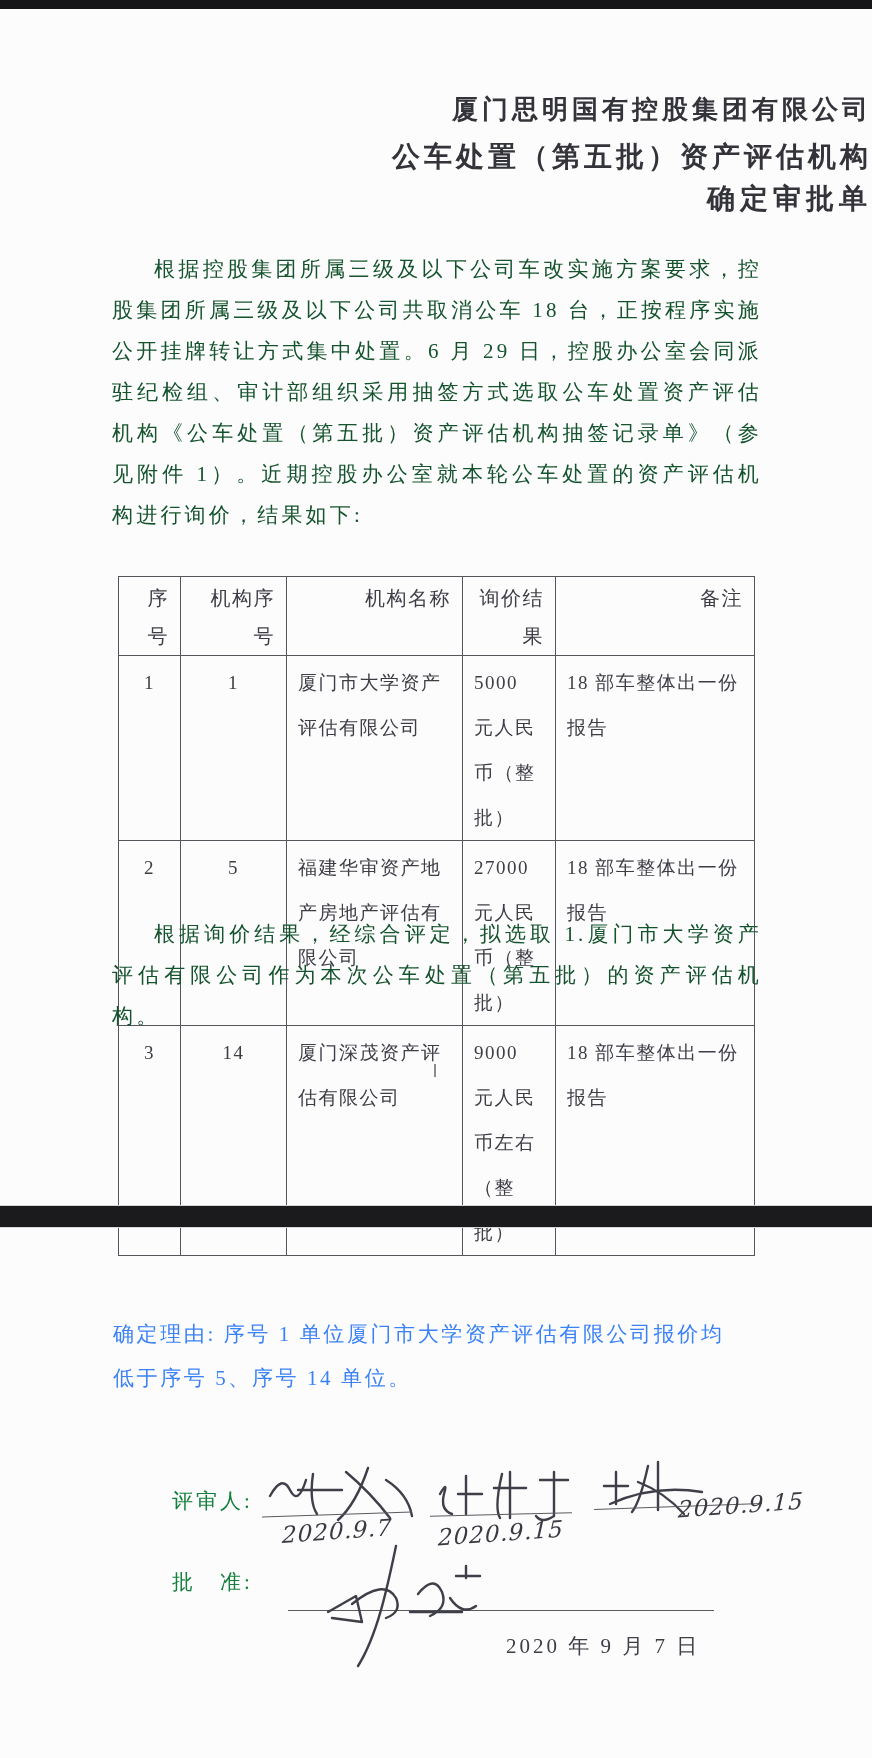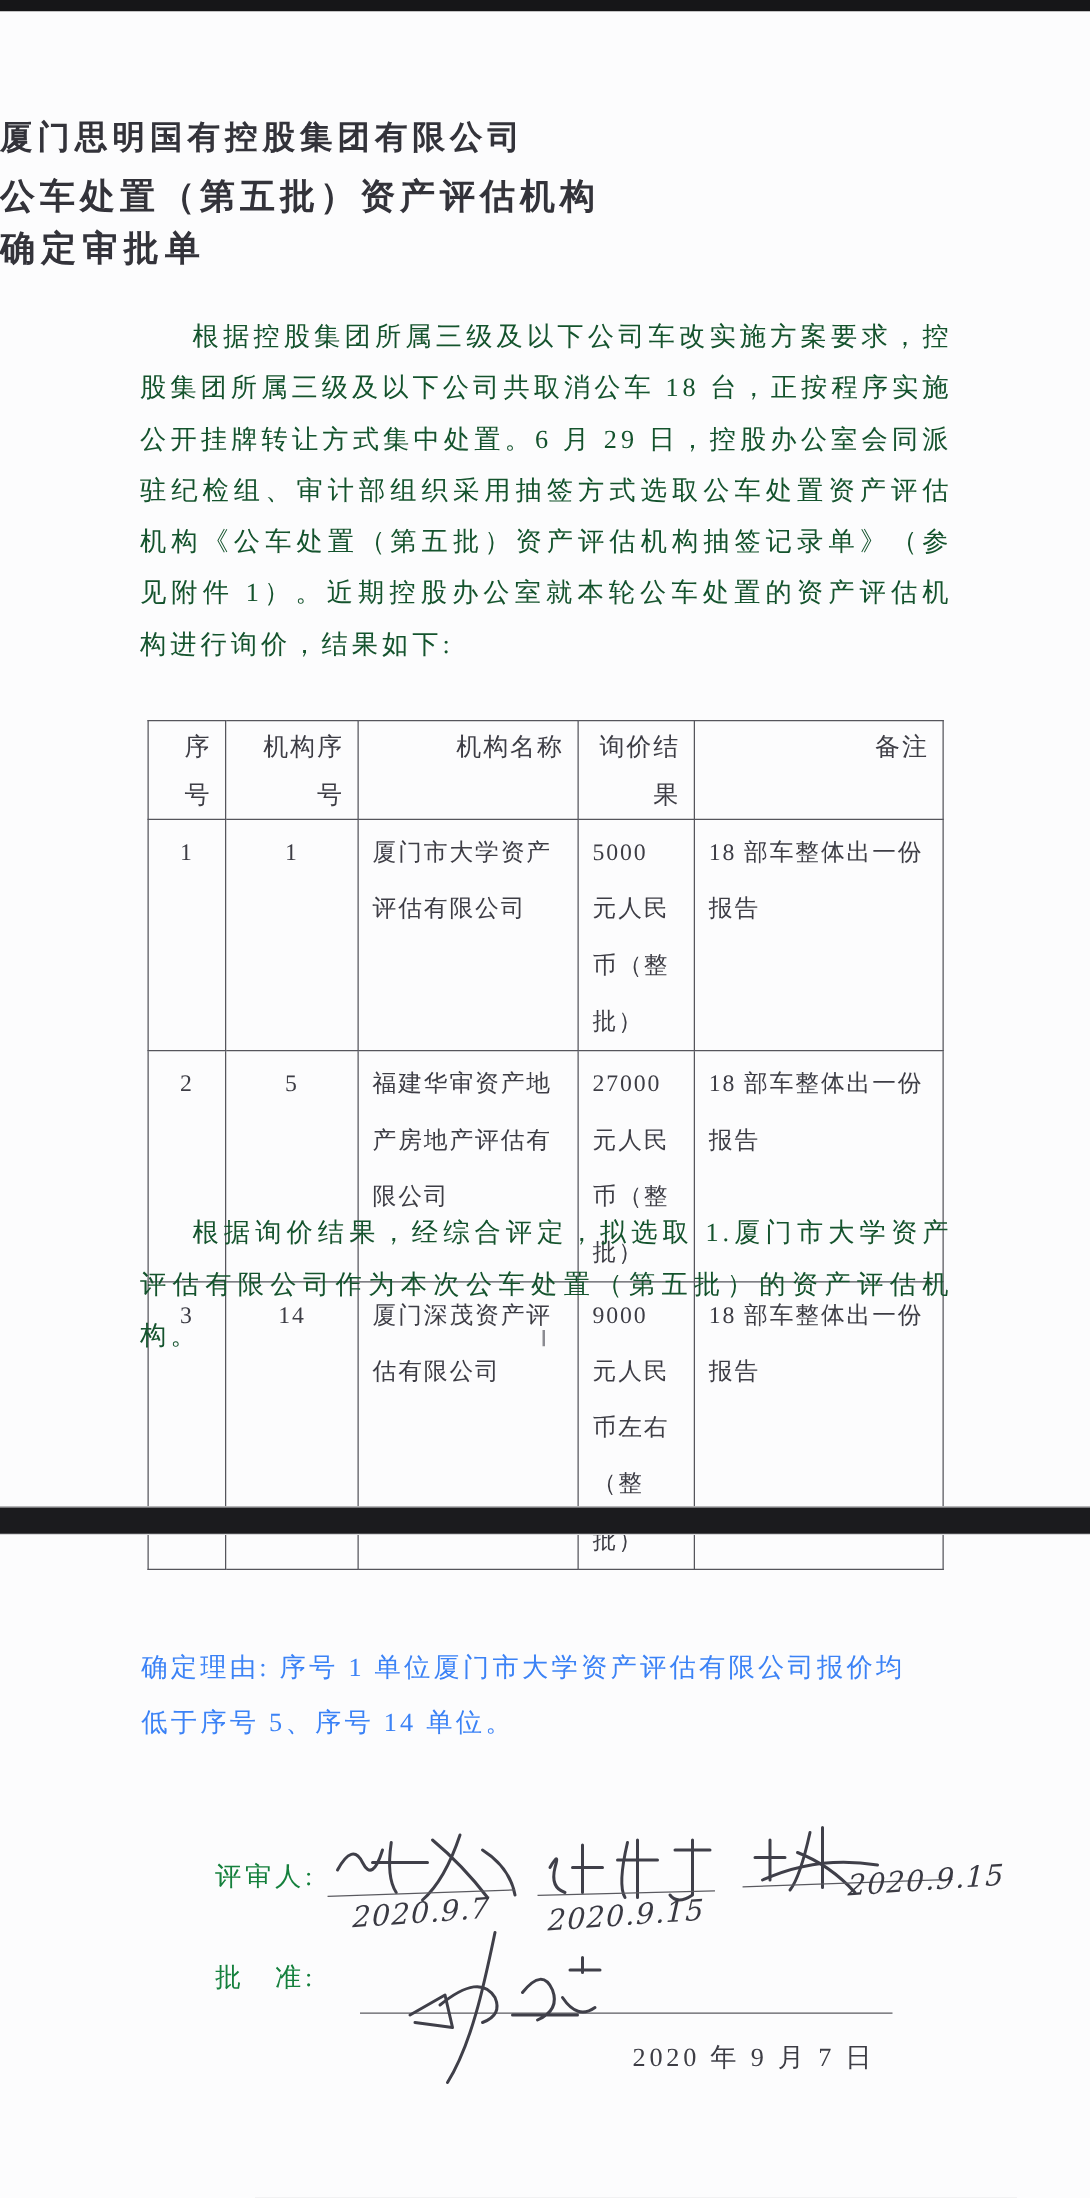--- a/index.html
+++ b/index.html
@@ -5,30 +5,30 @@
   html,body{margin:0;padding:0;background:#e9e9ea;}
   .page{
     position:relative;width:872px;height:1758px;margin:0 auto;
     background:#fcfcfd;overflow:hidden;
     font-family:"Liberation Serif","DejaVu Serif",serif;
     color:#3b3b42;
   }
   .abs{position:absolute;}
   .topbar{left:0;top:0;width:872px;height:9px;background:#161618;}
   .band{left:0;top:1205px;width:872px;height:21px;background:#1b1b1e;border-top:1px solid #d7d7d9;border-bottom:1px solid #d7d7d9;}
-  .title{left:0;right:0;text-align:left;font-weight:bold;color:#33333a;}
+  .title{left:0;right:0;text-align:right;font-weight:bold;color:#33333a;padding-left:36px;}
   .title.t1{top:92px;font-size:26px;letter-spacing:4px;}
   .title.t2{top:138px;font-size:28px;letter-spacing:4px;}
   .title.t3{top:180px;font-size:28px;letter-spacing:5px;}
   .para{
     left:112px;width:650px;font-size:21px;line-height:41px;
     letter-spacing:3.2px;text-align:justify;text-indent:2em;color:#14532d;
   }
   .p1{top:249px;}
-  .p2{top:966px;}
+  .p2{top:914px;}
   table.quote{
     position:absolute;left:118px;top:576px;width:636px;
     border-collapse:collapse;table-layout:fixed;
     font-size:19px;color:#3d3d45;
   }
   table.quote th,table.quote td{
     border:1px solid #55555c;font-weight:normal;
     vertical-align:top;letter-spacing:1.5px;line-height:45px;
     padding:4px 11px 0 11px;overflow:hidden;
   }

